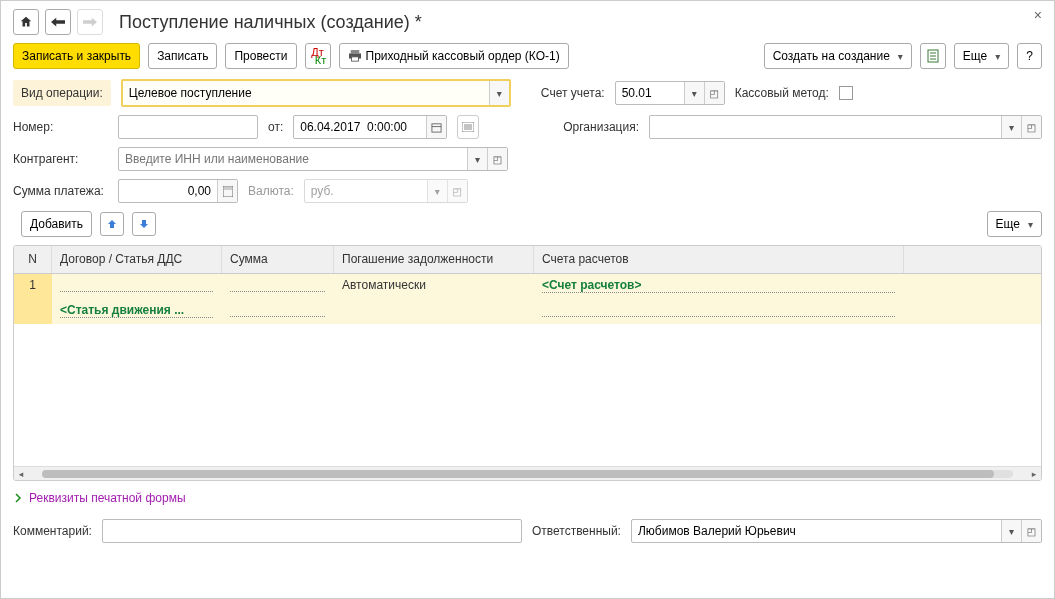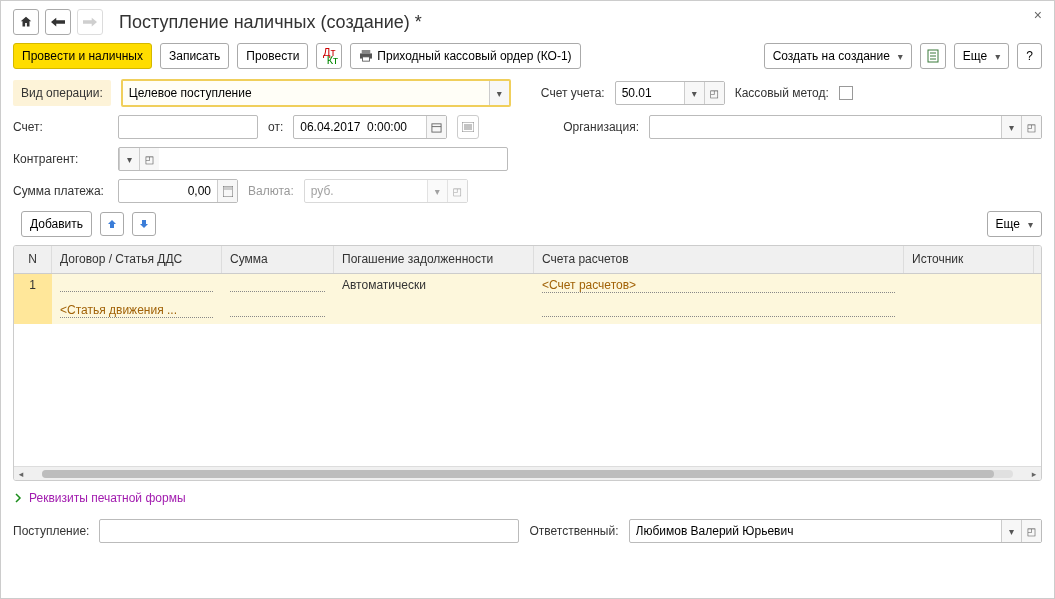--- a/index.html
+++ b/index.html
@@ -24,21 +24,21 @@
 .section-toolbar { display: flex; align-items: center; gap: 8px; margin: 8px 0 4px; padding-left: 8px; }
 .arrow-btn { width: 24px; height: 24px; border: 1px solid #aaa; border-radius: 3px; background: #fff; display: flex; align-items: center; justify-content: center; cursor: pointer; }
 .table-wrap { border: 1px solid #ccc; border-radius: 3px; margin-top: 8px; height: 236px; overflow: hidden; position: relative; }
 .thead { display: flex; background: #f0f0f0; border-bottom: 1px solid #ccc; height: 28px; }
 .th { padding: 6px 8px; border-right: 1px solid #ddd; font-size: 12px; }
 .trow { display: flex; position: relative; }
 .trow.sub { }
 .td { padding: 4px 8px; border-right: 1px solid transparent; font-size: 12px; }
 .row-hl { background: #fdf7dc; }
 .underline { border-bottom: 1px dotted #888; display: inline-block; min-height: 14px; width: 100%; }
-.placeholder { color: #a16207; }
+.placeholder { color: #15803d; font-weight: bold; }
 .col-n { width: 38px; text-align: center; }
 .col-dog { width: 170px; }
 .col-sum { width: 112px; }
 .col-pog { width: 200px; }
 .col-sch { width: 370px; }
 .col-ist { width: 130px; }
 .hscroll { position: absolute; bottom: 0; left: 0; right: 0; height: 14px; background: #f0f0f0; border-top: 1px solid #ddd; display: flex; align-items: center; }
 .hscroll .track { flex: 1; margin: 0 14px; height: 8px; background: #e0e0e0; border-radius: 4px; position: relative; }
 .hscroll .thumb { position: absolute; left: 0; top: 0; bottom: 0; width: 98%; background: #bdbdbd; border-radius: 4px; }
 .hscroll .arr { width: 14px; text-align: center; font-size: 9px; color: #666; }
@@ -72,21 +72,21 @@
     </button>
     <button class="btn btn-icon" style="opacity:.4">
       <svg width="14" height="10" viewBox="0 0 16 10">
           <path fill="#888" d="M10 0l6 5-6 5v-3h-10v-4h10z"></path>
         </svg>
     </button>
     <div class="title">Поступление наличных (создание) *</div>
   </div>
 
   <div class="toolbar">
-    <button class="btn btn-yellow">Провести и наличных</button>
+    <button class="btn btn-yellow">Записать и закрыть</button>
     <button class="btn">Записать</button>
     <button class="btn">Провести</button>
     <button class="btn btn-icon">
       <span class="dtkt"><span class="d">Дт</span><br><span class="k">&nbsp;&nbsp;Кт</span></span>
     </button>
     <button class="btn">
       <svg width="14" height="12" viewBox="0 0 16 14">
           <rect x="3" y="0" width="10" height="4" fill="#888"></rect>
           <rect x="1" y="4" width="14" height="6" fill="#555"></rect>
           <rect x="4" y="8" width="8" height="5" fill="#fff" stroke="#555"></rect>
@@ -122,21 +122,21 @@
     <div class="field" style="width:110px">
       <input value="50.01" style="">
       <button class="fbtn">▾</button>
       <button class="fbtn">◰</button>
     </div>
     <span class="label">Кассовый метод:</span>
     <div class="checkbox"></div>
   </div>
 
   <div class="form-row">
-    <span class="label" style="width:95px">Счет:</span>
+    <span class="label" style="width:95px">Номер:</span>
     <div class="field" style="width:140px">
       <input value="" style="">
     </div>
     <span class="label">от:</span>
     <div class="field" style="width:154px">
       <input value="06.04.2017  0:00:00" style="">
       <button class="fbtn">
         <svg width="11" height="11" viewBox="0 0 12 12">
             <rect x="1" y="2" width="10" height="9" fill="none" stroke="#666"></rect>
             <line x1="1" y1="5" x2="11" y2="5" stroke="#666"></line>
@@ -156,20 +156,21 @@
     <div class="field grow">
       <input value="" style="">
       <button class="fbtn">▾</button>
       <button class="fbtn">◰</button>
     </div>
   </div>
 
   <div class="form-row">
     <span class="label" style="width:95px">Контрагент:</span>
     <div class="field" style="width:390px">
+      <input placeholder="Введите ИНН или наименование" style="">
       <button class="fbtn">▾</button>
       <button class="fbtn">◰</button>
     </div>
   </div>
 
   <div class="form-row">
     <span class="label" style="width:95px">Сумма платежа:</span>
     <div class="field num-right" style="width:120px">
       <input value="0,00" style="">
       <button class="fbtn">
@@ -205,21 +206,20 @@
     </button>
   </div>
 
   <div class="table-wrap">
     <div class="thead">
       <div class="th col-n">N</div>
       <div class="th col-dog">Договор / Статья ДДС</div>
       <div class="th col-sum">Сумма</div>
       <div class="th col-pog">Погашение задолженности</div>
       <div class="th col-sch">Счета расчетов</div>
-      <div class="th col-ist">Источник</div>
     </div>
     <div class="trow row-hl">
       <div class="td col-n" style="background:#ffe79a">1</div>
       <div class="td col-dog"><span class="underline"></span></div>
       <div class="td col-sum"><span class="underline"></span></div>
       <div class="td col-pog">Автоматически</div>
       <div class="td col-sch"><span class="underline placeholder">&lt;Счет расчетов&gt;</span></div>
       <div class="td col-ist"></div>
     </div>
     <div class="trow row-hl sub">
@@ -240,21 +240,21 @@
   </div>
 
   <div class="link-row">
     <svg width="10" height="10" viewBox="0 0 10 10">
         <path d="M3 1l4 4-4 4" fill="none" stroke="#1a8c1a" stroke-width="1.5"></path>
       </svg>
     <span class="link">Реквизиты печатной формы</span>
   </div>
 
   <div class="bottom-row">
-    <span class="label">Поступление:</span>
+    <span class="label">Комментарий:</span>
     <div class="field" style="width:420px">
       <input value="" style="">
     </div>
     <span class="label">Ответственный:</span>
     <div class="field grow">
       <input value="Любимов Валерий Юрьевич" style="">
       <button class="fbtn">▾</button>
       <button class="fbtn">◰</button>
     </div>
   </div>

